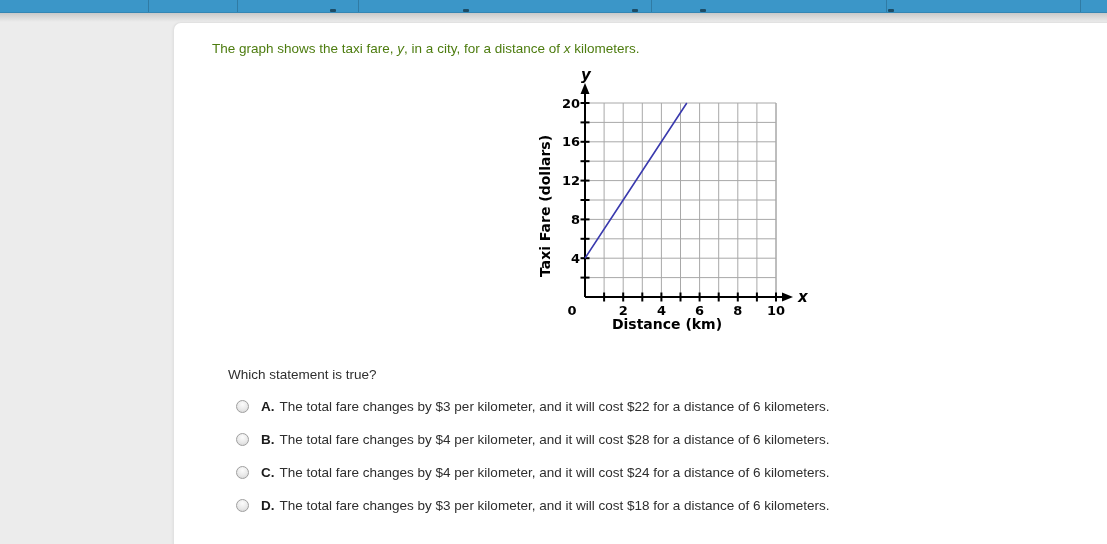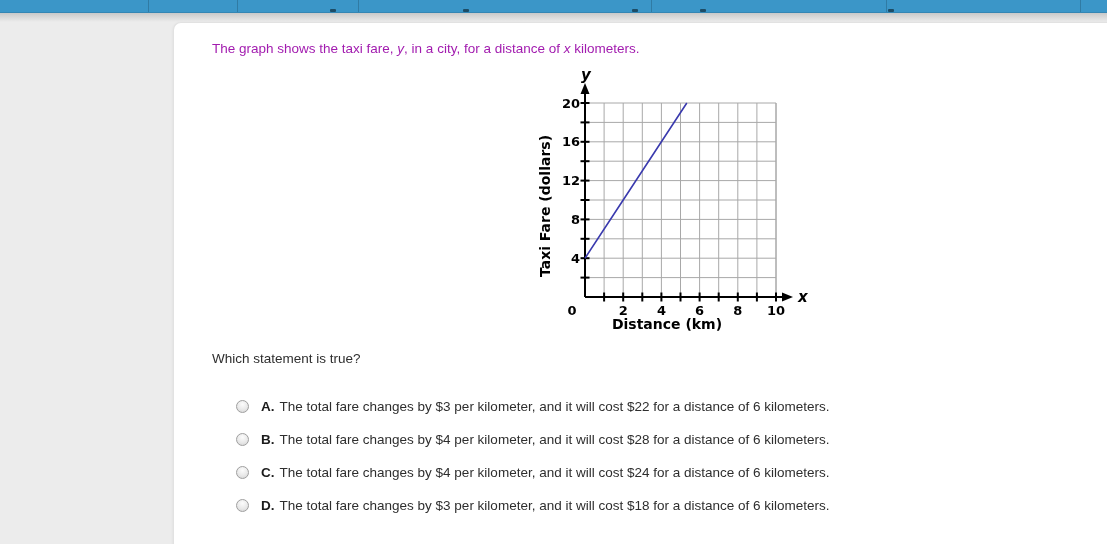--- a/index.html
+++ b/index.html
@@ -8,23 +8,23 @@
 
   
   .top-bar{position:absolute;left:0;top:0;width:1107px;height:12px;background:#3b96c8;border-bottom:1px solid #3486b4;}
   .tbdiv{position:absolute;top:0;width:1px;height:12px;background:rgba(0,0,0,0.18);}
   .tbmark{position:absolute;top:9px;width:6px;height:3px;background:#1d4c66;border-radius:1px;}
   .top-shadow{position:absolute;left:0;top:13px;width:1107px;height:9px;background:linear-gradient(#c9c9c9,#ececec);}
 
   
   .card{position:absolute;left:173px;top:22px;width:934px;height:540px;background:#ffffff;border:1px solid #e2e2e2;border-right:none;border-radius:8px 0 0 0;box-shadow:0 1px 3px rgba(0,0,0,0.07);}
 
-  .question-text{position:absolute;left:212px;top:41px;margin:0;font-size:13.5px;line-height:16px;color:#a21caf;}
+  .question-text{position:absolute;left:212px;top:41px;margin:0;font-size:13.5px;line-height:16px;color:#4d7c0f;}
   .question-text i{font-style:italic;}
-  .prompt{position:absolute;left:212px;top:351px;margin:0;font-size:13.5px;color:#2e2e2e;}
+  .prompt{position:absolute;left:212px;top:351px;margin:16px;font-size:13.5px;color:#2e2e2e;}
 
   
   .chart{position:absolute;left:520px;top:68px;}
   .chart text{font-family:"DejaVu Sans", sans-serif;font-weight:bold;fill:#000;}
   .chart .tick-num{font-size:13px;}
   .chart .axis-sym{font-size:15px;font-style:italic;}
   .chart .axis-title{font-size:14px;}
   .chart line.grid{stroke:#a8a8a8;stroke-width:1;}
   .chart line.axis, .chart line.tick{stroke:#000;stroke-width:2;}
   .chart polygon.arrow{fill:#000;}

